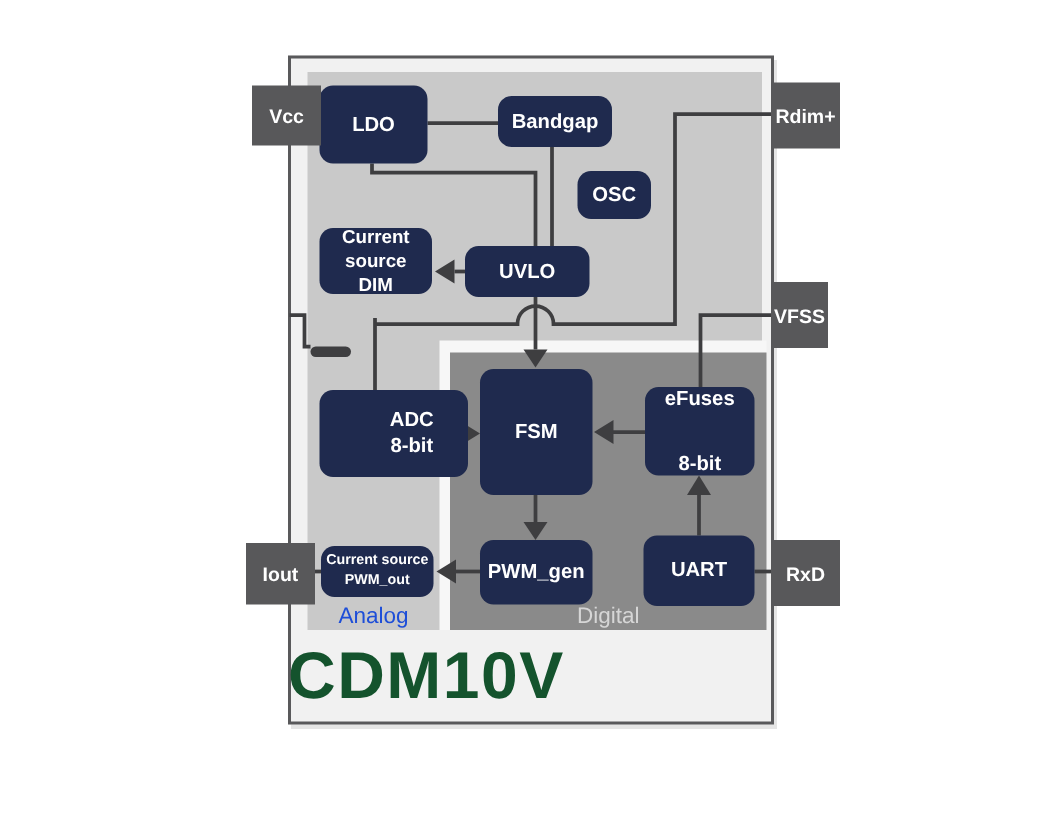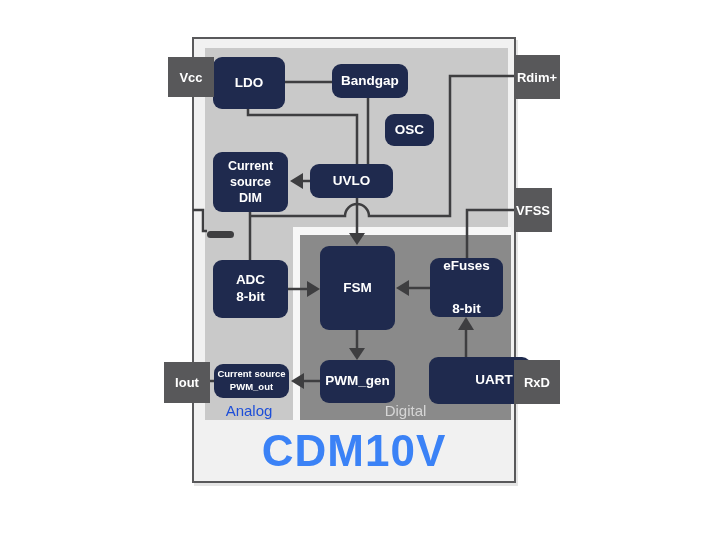--- a/index.html
+++ b/index.html
@@ -31,47 +31,47 @@
   svg.wires polygon, svg.wires rect{fill:#3e3e40;stroke:none;}
   
   .blk{
     position:absolute;background:#1f2a4e;color:#ffffff;border-radius:9px;
     display:flex;flex-direction:column;align-items:center;justify-content:center;
     font-weight:bold;font-size:13.5px;line-height:1.25;text-align:center;z-index:3;
   }
   #blk-ldo{left:213px;top:57px;width:72px;height:52px;}
   #blk-bandgap{left:332px;top:64px;width:76px;height:34px;}
   #blk-osc{left:385px;top:114px;width:49px;height:32px;}
-  #blk-cs-dim{left:213px;top:152px;width:75px;height:60px;font-size:12.5px;line-height:1.3;}
+  #blk-cs-dim{left:213px;top:152px;width:75px;height:44px;font-size:12.5px;line-height:1.3;}
   #blk-uvlo{left:310px;top:164px;width:83px;height:34px;}
-  #blk-adc{left:213px;top:260px;width:75px;height:58px;}
+  #blk-adc{left:213px;top:260px;width:75px;height:58px;padding-left:24px;}
   #blk-fsm{left:320px;top:246px;width:75px;height:84px;}
   #blk-efuses{left:430px;top:258px;width:73px;height:59px;gap:26px;}
   #blk-pwm-gen{left:320px;top:360px;width:75px;height:43px;}
   #blk-cs-pwm{left:214px;top:364px;width:75px;height:34px;font-size:9.5px;line-height:1.35;}
-  #blk-uart{left:429px;top:357px;width:74px;height:47px;padding-left:28px;}
+  #blk-uart{left:429px;top:357px;width:74px;height:47px;}
   
   .pin{
     position:absolute;background:#58585a;color:#ffffff;font-weight:bold;font-size:13px;
     display:flex;align-items:center;justify-content:center;z-index:4;
   }
   #pin-vcc{left:148px;top:57px;width:46px;height:40px;margin-left:20px;}
   #pin-gnd{left:148px;top:192px;width:46px;height:40px;}
   #pin-iout{left:148px;top:362px;width:46px;height:41px;margin-left:16px;}
   #pin-rdim{left:514px;top:55px;width:46px;height:44px;}
   #pin-vfss{left:514px;top:188px;width:38px;height:44px;}
   #pin-rxd{left:514px;top:360px;width:46px;height:44px;}
   
   .region-label{position:absolute;z-index:3;font-size:15px;text-align:center;}
   #lbl-analog{left:205px;top:402px;width:88px;color:#1d4ed8;}
   #lbl-digital{left:300px;top:402px;width:211px;color:#d6d6d6;}
   
   .chip-title{
     position:absolute;left:192px;top:426px;width:324px;z-index:3;
-    font-size:44px;font-weight:bold;color:#3b82f6;text-align:center;letter-spacing:1px;
+    font-size:44px;font-weight:bold;color:#14532d;text-align:left;letter-spacing:1px;
   }
 </style>
 </head>
 <body>
 
 <div id="canvas">
 
   <div class="chip"></div>
   <div class="analog-region"></div>
   <div class="digital-wrap"></div>

